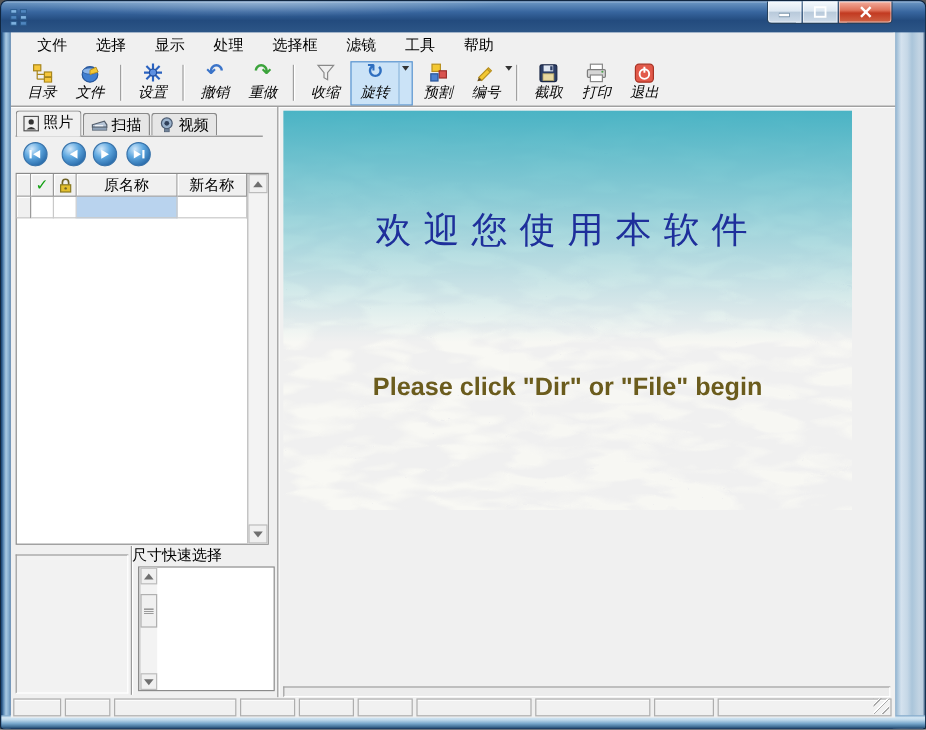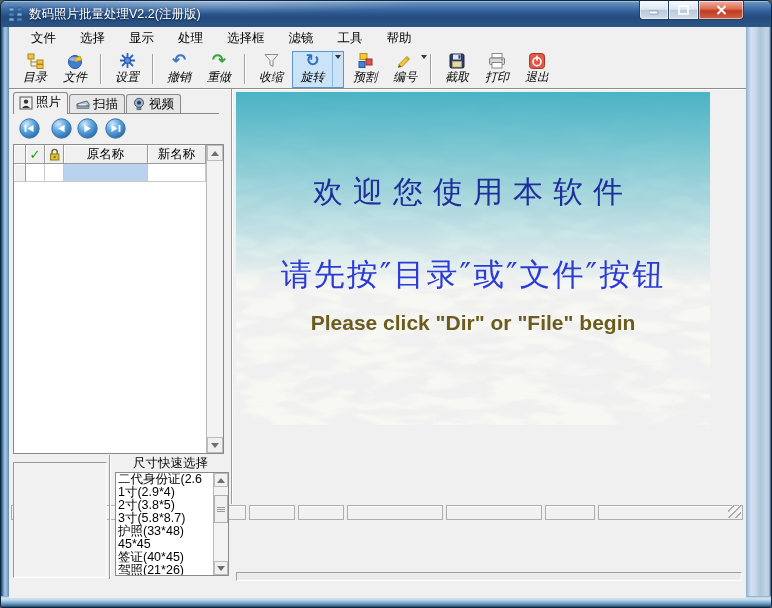--- a/index.html
+++ b/index.html
@@ -53,21 +53,21 @@
   .tbtn-rotate { display:flex; flex-direction:row; height:37px; background:#cbe3f7;
     border:1px solid #5b94cf; margin:0 1px; }
   .tbtn-rotate .mainpart { width:39px; display:flex; flex-direction:column; align-items:center; }
   .tbtn-rotate .ddpart { width:11px; border-left:1px solid #8fb8dd; display:flex;
     justify-content:center; padding-top:3px; }
   .dd-tri { width:0; height:0; border-left:3px solid transparent; border-right:3px solid transparent;
     border-top:4px solid #333; }
   .dd-mini { position:absolute; top:3px; right:-2px; }
 
   
-  .main { position:relative; height:416px; border-top:1px solid #8e8e8e;
+  .main { position:relative; height:493px; border-top:1px solid #8e8e8e;
     box-shadow: inset 0 1px 0 #fff; display:flex; }
   .leftpanel { width:222px; position:relative; }
   .rightpanel { flex:1; position:relative; border-left:1px solid #9a9a9a;
     box-shadow: inset 1px 0 0 #fff; padding-left: 20px; }
 
   
   .tabstrip { position:absolute; left:4px; top:3px; width:206px; height:22px;
     display:flex; align-items:flex-end; border-bottom:1px solid #898989; }
   .tab { display:flex; align-items:center; gap:3px; font-size:12.5px; padding:2px 6px 2px 5px;
     height:19px; background:#e6e6e6; border:1px solid #898989; border-bottom:none;
@@ -102,21 +102,21 @@
   .tri-up { width:0; height:0; border-left:4px solid transparent; border-right:4px solid transparent;
     border-bottom:5px solid #6f6f6f; }
   .tri-down { width:0; height:0; border-left:4px solid transparent; border-right:4px solid transparent;
     border-top:5px solid #6f6f6f; }
 
   
   .bl-panel { position:absolute; left:4px; top:373px; width:94px; height:116px;
     background:#f2f2f2; border:1px solid; border-color:#9a9a9a #ffffff #ffffff #9a9a9a; }
   .size-area { position:absolute; left:100px; top:366px; width:122px; height:124px;
     border-left:1px solid #9a9a9a; box-shadow: inset 1px 0 0 #fff; }
-  .size-title { font-size:12.5px; text-align:center; height:17px; line-height:17px; white-space:nowrap; }
+  .size-title { font-size:12.5px; height:17px; line-height:17px; white-space:nowrap; }
   .size-list { position:absolute; left:5px; right:2px; top:17px; height:104px; background:#fff;
     border:1px solid #8a8a8a; display:flex; overflow:hidden; }
   .size-items { flex:1; overflow:hidden; padding-left:2px; }
   .size-item { font-size:12.5px; line-height:13px; white-space:nowrap; }
   .size-scroll { width:15px; background:#f3f3f3; border-left:1px solid #b9b9b9; position:relative; }
   .size-scroll .sarrow { width:14px; height:14px; }
   .sthumb { position:absolute; left:0; top:22px; width:14px; height:28px; background:#f0f0f0;
     border:1px solid #b0b0b0; display:flex; align-items:center; justify-content:center; }
   .ridges { width:8px; height:5px;
     background:repeating-linear-gradient(180deg,#9a9a9a 0 1px, transparent 1px 2px); }
@@ -176,21 +176,20 @@
     <span class="appicon">
       <svg width="16" height="16">
           <rect x="1" y="2" width="5" height="3" fill="#7fb2e0" stroke="#2a5a8c" stroke-width="0.8"></rect>
           <rect x="1" y="7" width="5" height="3" fill="#4f86bf" stroke="#2a5a8c" stroke-width="0.8"></rect>
           <rect x="1" y="12" width="5" height="3" fill="#7fb2e0" stroke="#2a5a8c" stroke-width="0.8"></rect>
           <rect x="9" y="2" width="5" height="3" fill="#4f86bf" stroke="#2a5a8c" stroke-width="0.8"></rect>
           <rect x="9" y="7" width="5" height="3" fill="#7fb2e0" stroke="#2a5a8c" stroke-width="0.8"></rect>
           <rect x="9" y="12" width="5" height="3" fill="#4f86bf" stroke="#2a5a8c" stroke-width="0.8"></rect>
         </svg>
     </span>
-    <span class="wtitle">数码照片批量处理V2.2(注册版)</span>
     <div class="winbtns">
       <div class="wbtn min">
         <svg width="10" height="9">
             <rect x="0" y="5" width="9" height="3" fill="#fff" stroke="#5a7a97" stroke-width="0.6"></rect>
           </svg>
       </div>
       <div class="wbtn max">
         <svg width="11" height="10">
             <rect x="1" y="1" width="9" height="8" fill="none" stroke="#fff" stroke-width="1.6"></rect>
           </svg>
@@ -439,30 +438,20 @@
                 <span class="tri-down"></span>
               </div>
           </div>
         </div>
 
         <div class="bl-panel"></div>
 
         <div class="size-area">
           <div class="size-title">尺寸快速选择</div>
           <div class="size-list">
-            <div class="size-items">
-              <div class="size-item">二代身份证(2.6</div>
-              <div class="size-item">1寸(2.9*4)</div>
-              <div class="size-item">2寸(3.8*5)</div>
-              <div class="size-item">3寸(5.8*8.7)</div>
-              <div class="size-item">护照(33*48)</div>
-              <div class="size-item">45*45</div>
-              <div class="size-item">签证(40*45)</div>
-              <div class="size-item">驾照(21*26)</div>
-            </div>
             <div class="size-scroll">
               <div class="sarrow up">
                   <span class="tri-up"></span>
                 </div>
               <div class="sthumb">
                   <span class="ridges"></span>
                 </div>
               <div class="sarrow down">
                   <span class="tri-down"></span>
                 </div>
@@ -471,21 +460,20 @@
         </div>
       </div>
 
       <div class="rightpanel">
         <div class="preview">
           <svg class="caustics" width="474" height="333">
             <rect width="474" height="333" filter="url(#fcaustic)" opacity="0.5"></rect>
           </svg>
           <div class="fadeTop"></div>
           <div class="ptext cn1">欢迎您使用本软件</div>
-          <div class="ptext cn2">请先按″目录″或″文件″按钮</div>
           <div class="ptext en">Please click "Dir" or "File" begin</div>
         </div>
         <div class="bstrip"></div>
       </div>
     </div>
 
     <div class="statusbar">
       <div class="spanel sw1"></div>
       <div class="spanel sw2"></div>
       <div class="spanel sw3"></div>

